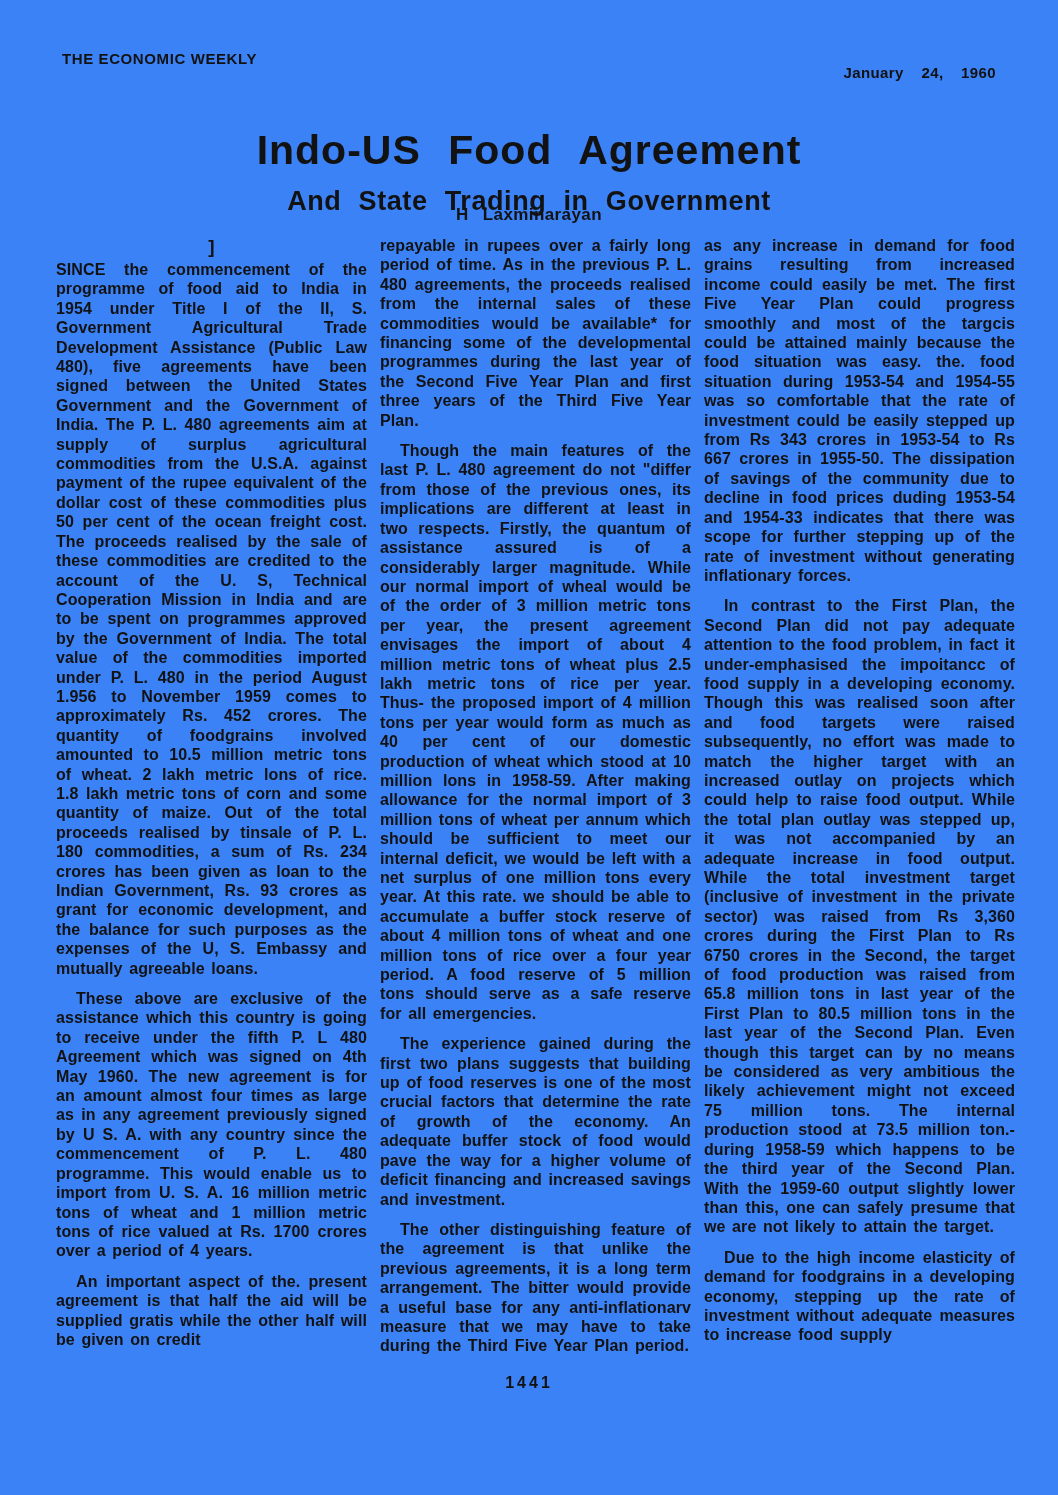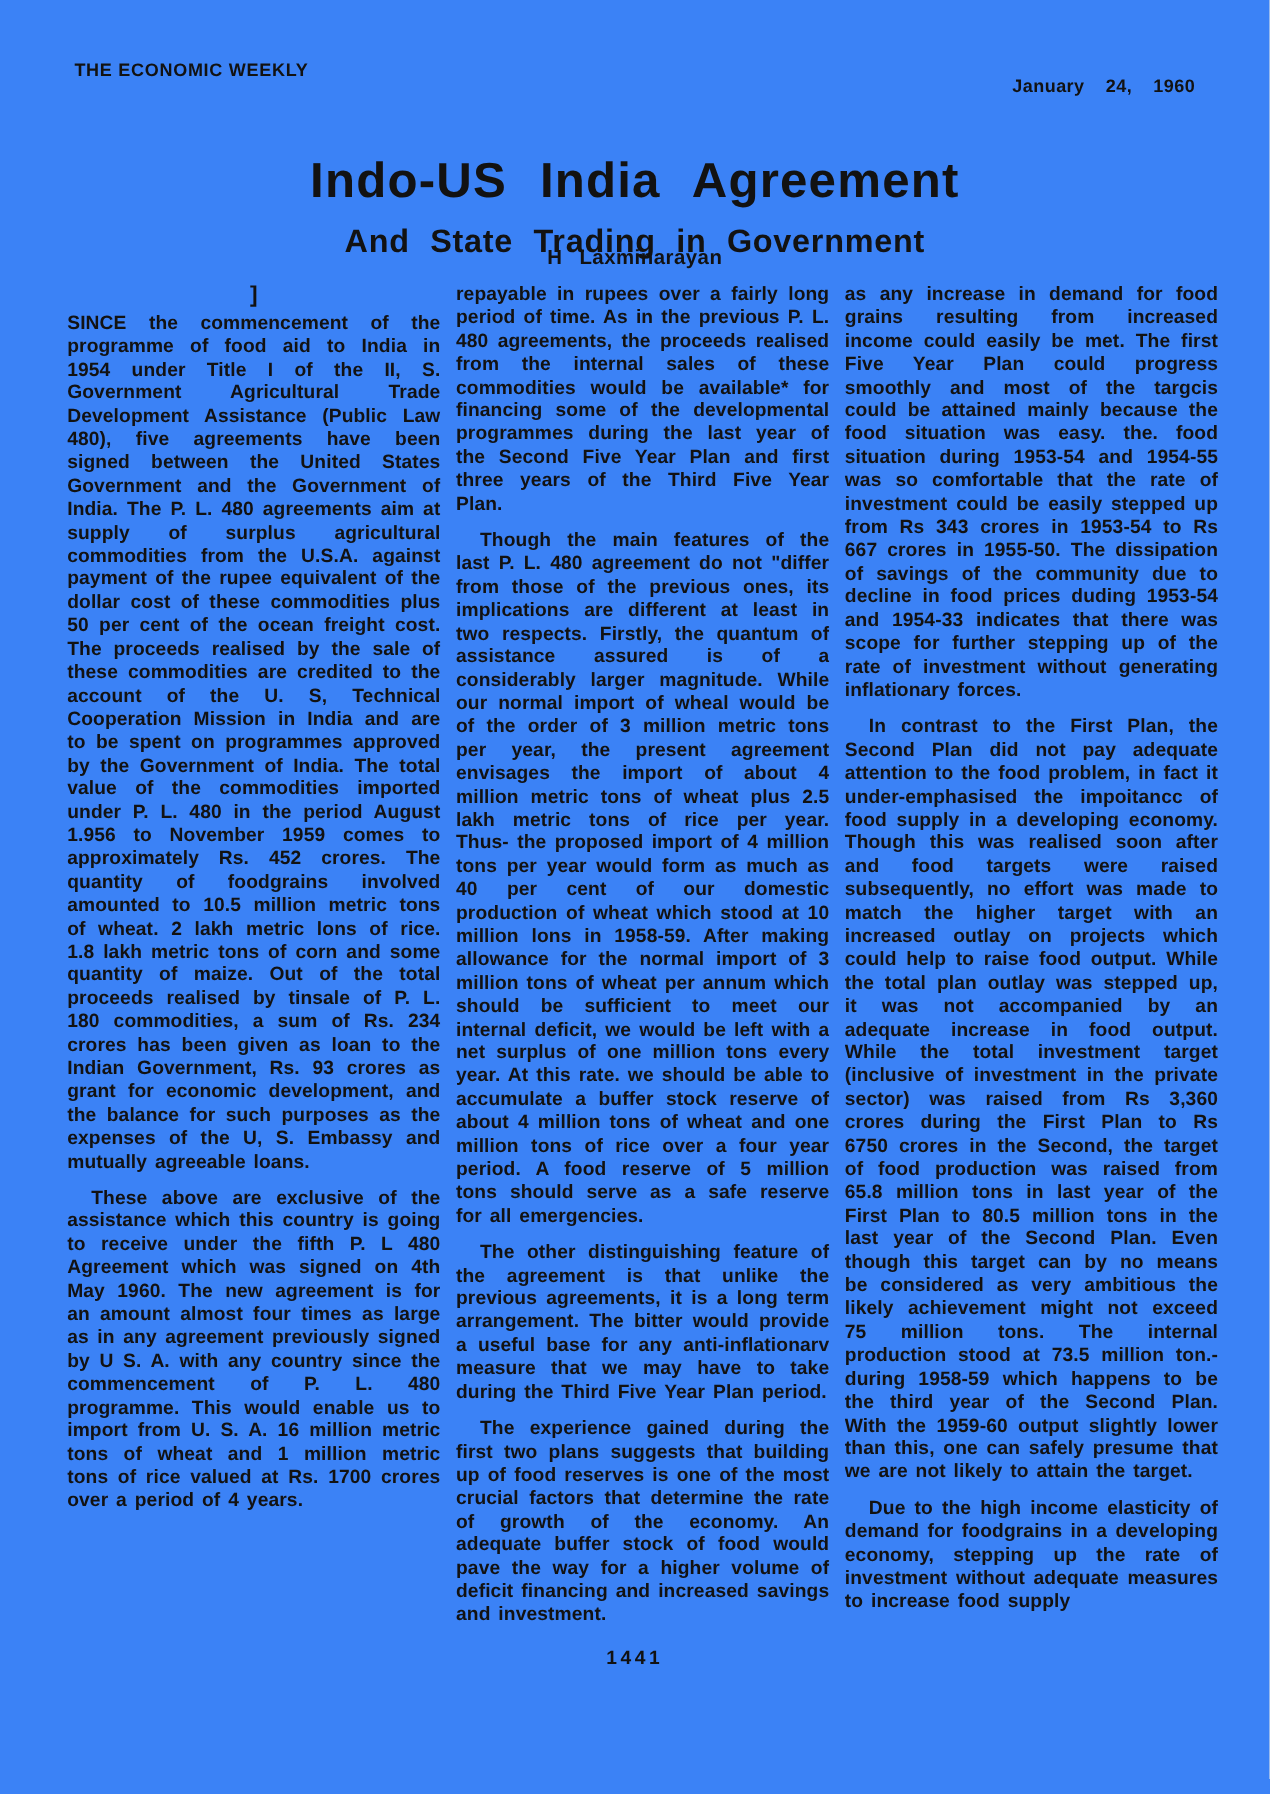--- a/index.html
+++ b/index.html
@@ -59,37 +59,38 @@
   }
 </style>
 </head>
 <body>
 
 <div class="page">
 
   <div class="masthead">THE ECONOMIC WEEKLY</div>
   <div class="issue-date">January 24, 1960</div>
 
-  <h1 class="title">Indo-US India Agreement</h1>
+  <h1 class="title">Indo-US Food Agreement</h1>
   <h2 class="subtitle">And State Trading in Government</h2>
   <div class="author">H Laxminarayan</div>
 
   <div class="columns">
 
     <div class="col">
       <div class="section-mark">]</div>
       <p>SINCE the commencement of the programme of food aid to India in 1954 under Title I of the II, S. Government Agricultural Trade Development Assistance (Public Law 480), five agreements have been signed between the United States Government and the Government of India. The P. L. 480 agreements aim at supply of surplus agricultural commodities from the U.S.A. against payment of the rupee equivalent of the dollar cost of these commodities plus 50 per cent of the ocean freight cost. The proceeds realised by the sale of these commodities are credited to the account of the U. S, Technical Cooperation Mission in India and are to be spent on programmes approved by the Government of India. The total value of the commodities imported under P. L. 480 in the period August 1.956 to November 1959 comes to approximately Rs. 452 crores. The quantity of foodgrains involved amounted to 10.5 million metric tons of wheat. 2 lakh metric lons of rice. 1.8 lakh metric tons of corn and some quantity of maize. Out of the total proceeds realised by tinsale of P. L. 180 commodities, a sum of Rs. 234 crores has been given as loan to the Indian Government, Rs. 93 crores as grant for economic development, and the balance for such purposes as the expenses of the U, S. Embassy and mutually agreeable loans.</p>
       <p class="indent">These above are exclusive of the assistance which this country is going to receive under the fifth P. L 480 Agreement which was signed on 4th May 1960. The new agreement is for an amount almost four times as large as in any agreement previously signed by U S. A. with any country since the commencement of P. L. 480 programme. This would enable us to import from U. S. A. 16 million metric tons of wheat and 1 million metric tons of rice valued at Rs. 1700 crores over a period of 4 years.</p>
+      <p class="indent">An important aspect of the. present agreement is that half the aid will be supplied gratis while the other half will be given on credit</p>
     </div>
 
     <div class="col">
       <p>repayable in rupees over a fairly long period of time. As in the previous P. L. 480 agreements, the proceeds realised from the internal sales of these commodities would be available* for financing some of the developmental programmes during the last year of the Second Five Year Plan and first three years of the Third Five Year Plan.</p>
       <p class="indent">Though the main features of the last P. L. 480 agreement do not "differ from those of the previous ones, its implications are different at least in two respects. Firstly, the quantum of assistance assured is of a considerably larger magnitude. While our normal import of wheal would be of the order of 3 million metric tons per year, the present agreement envisages the import of about 4 million metric tons of wheat plus 2.5 lakh metric tons of rice per year. Thus- the proposed import of 4 million tons per year would form as much as 40 per cent of our domestic production of wheat which stood at 10 million lons in 1958-59. After making allowance for the normal import of 3 million tons of wheat per annum which should be sufficient to meet our internal deficit, we would be left with a net surplus of one million tons every year. At this rate. we should be able to accumulate a buffer stock reserve of about 4 million tons of wheat and one million tons of rice over a four year period. A food reserve of 5 million tons should serve as a safe reserve for all emergencies.</p>
+      <p class="indent">The experience gained during the first two plans suggests that building up of food reserves is one of the most crucial factors that determine the rate of growth of the economy. An adequate buffer stock of food would pave the way for a higher volume of deficit financing and increased savings and investment.</p>
       <p class="indent">The other distinguishing feature of the agreement is that unlike the previous agreements, it is a long term arrangement. The bitter would provide a useful base for any anti-inflationarv measure that we may have to take during the Third Five Year Plan period.</p>
-      <p class="indent">The experience gained during the first two plans suggests that building up of food reserves is one of the most crucial factors that determine the rate of growth of the economy. An adequate buffer stock of food would pave the way for a higher volume of deficit financing and increased savings and investment.</p>
     </div>
 
     <div class="col">
       <p>as any increase in demand for food grains resulting from increased income could easily be met. The first Five Year Plan could progress smoothly and most of the targcis could be attained mainly because the food situation was easy. the. food situation during 1953-54 and 1954-55 was so comfortable that the rate of investment could be easily stepped up from Rs 343 crores in 1953-54 to Rs 667 crores in 1955-50. The dissipation of savings of the community due to decline in food prices duding 1953-54 and 1954-33 indicates that there was scope for further stepping up of the rate of investment without generating inflationary forces.</p>
       <p class="indent">In contrast to the First Plan, the Second Plan did not pay adequate attention to the food problem, in fact it under-emphasised the impoitancc of food supply in a developing economy. Though this was realised soon after and food targets were raised subsequently, no effort was made to match the higher target with an increased outlay on projects which could help to raise food output. While the total plan outlay was stepped up, it was not accompanied by an adequate increase in food output. While the total investment target (inclusive of investment in the private sector) was raised from Rs 3,360 crores during the First Plan to Rs 6750 crores in the Second, the target of food production was raised from 65.8 million tons in last year of the First Plan to 80.5 million tons in the last year of the Second Plan. Even though this target can by no means be considered as very ambitious the likely achievement might not exceed 75 million tons. The internal production stood at 73.5 million ton.- during 1958-59 which happens to be the third year of the Second Plan. With the 1959-60 output slightly lower than this, one can safely presume that we are not likely to attain the target.</p>
       <p class="indent">Due to the high income elasticity of demand for foodgrains in a developing economy, stepping up the rate of investment without adequate measures to increase food supply</p>
     </div>
 
   </div>
 

